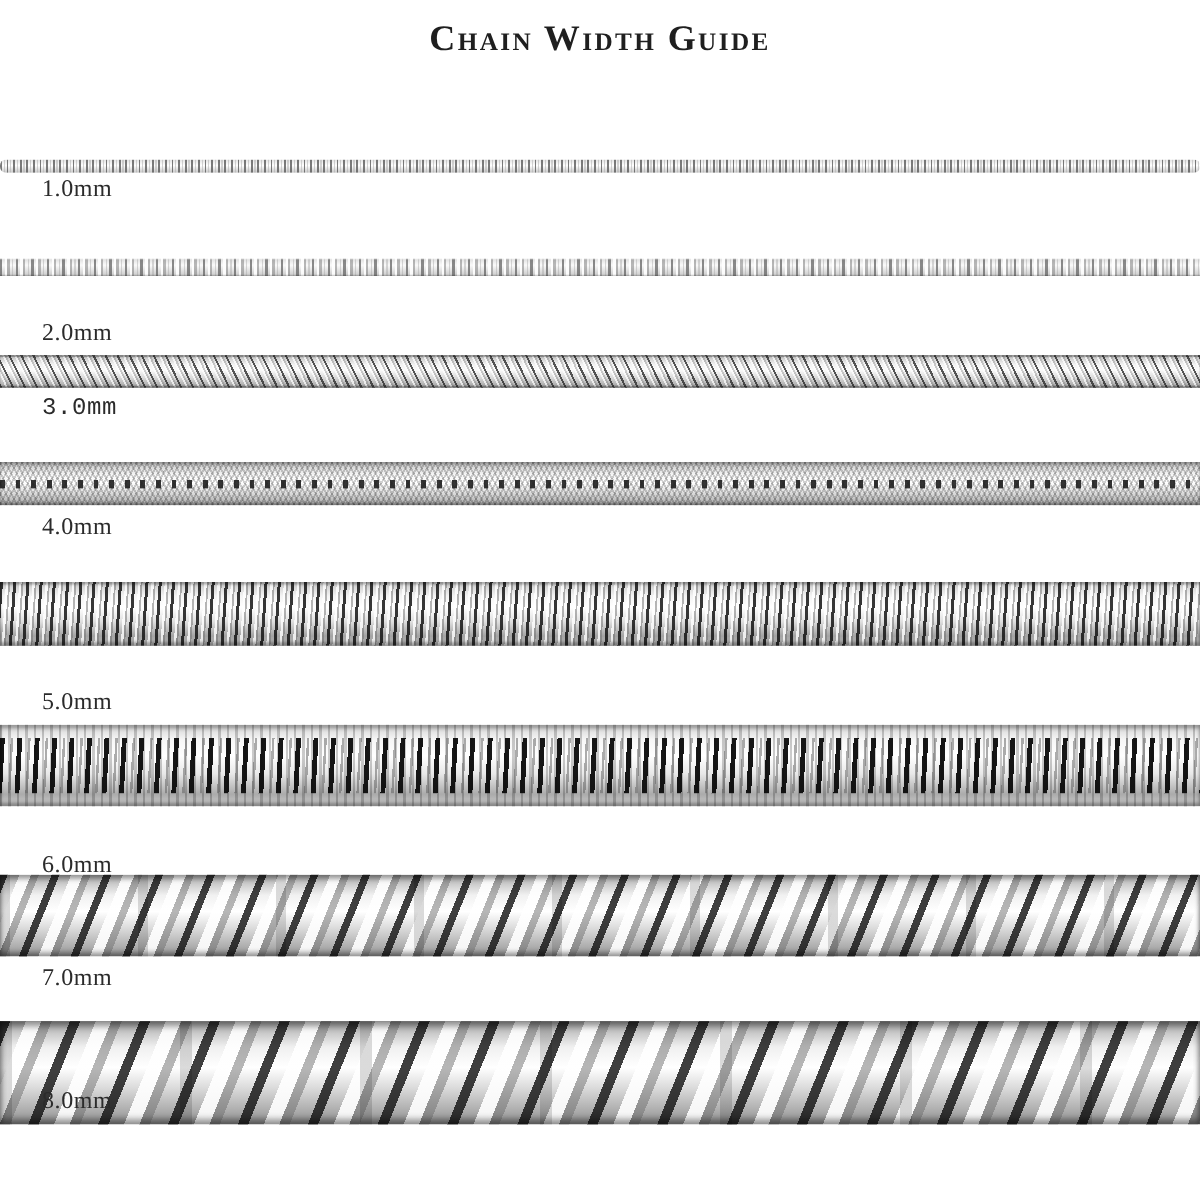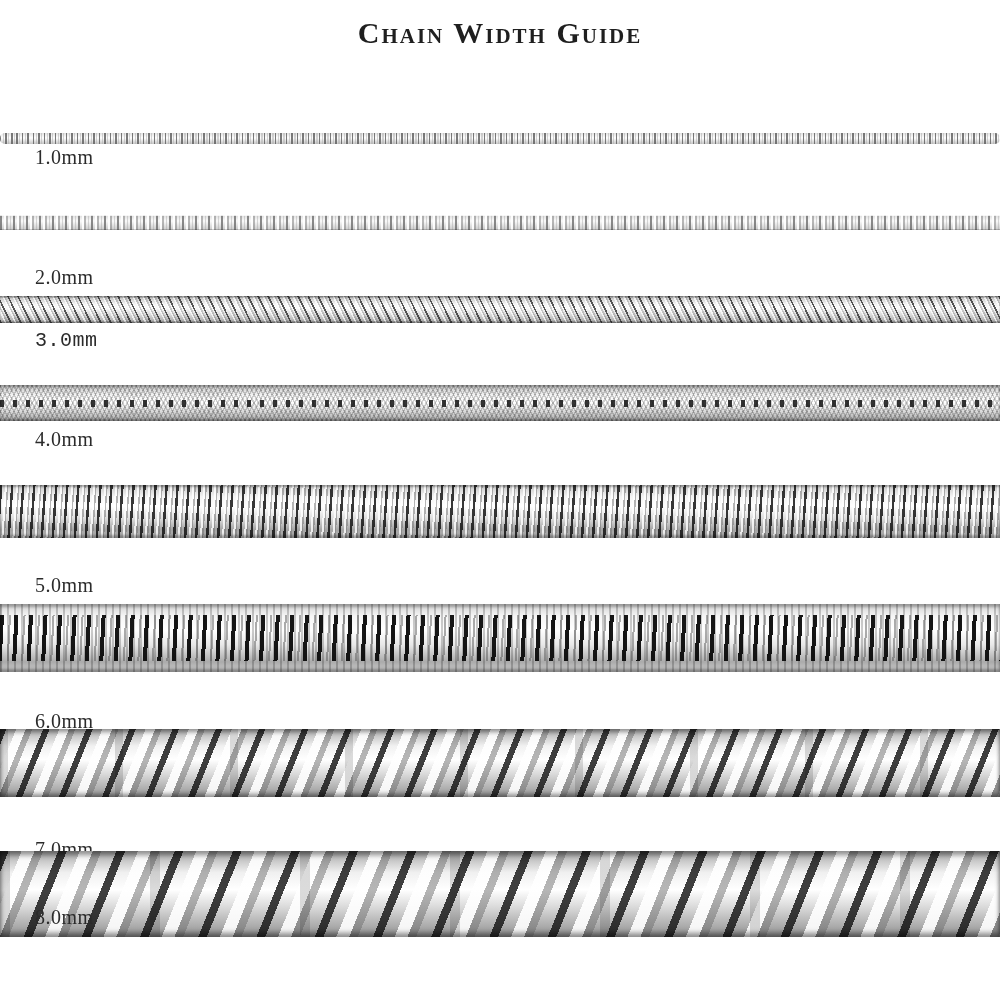--- a/index.html
+++ b/index.html
@@ -118,21 +118,21 @@
       linear-gradient(180deg, #a8a8a8, #f0f0f0 25%, #ffffff 45%, #dadada 65%, #919191);
     box-shadow: inset 0 4px 5px rgba(0,0,0,.42), inset 0 -4px 5px rgba(0,0,0,.42);
   }
 
   .label-1 { top: 147px; }
   .label-2 { top: 235px; margin-top: 32px; }
   .label-3 { top: 331px; font-family: Liberation Mono, monospace; }
   .label-4 { top: 429px; }
   .label-5 { top: 545px; margin-top: 30px; }
   .label-6 { top: 675px; margin-top: 36px; }
-  .label-7 { top: 805px; margin-top: 34px; }
+  .label-7 { top: 805px; }
   .label-8 { top: 907px; }
 </style>
 </head>
 <body>
 
 <div class="page">
 
   <h1 class="title">Chain Width Guide</h1>
 
   <div class="chain chain-1"></div>

